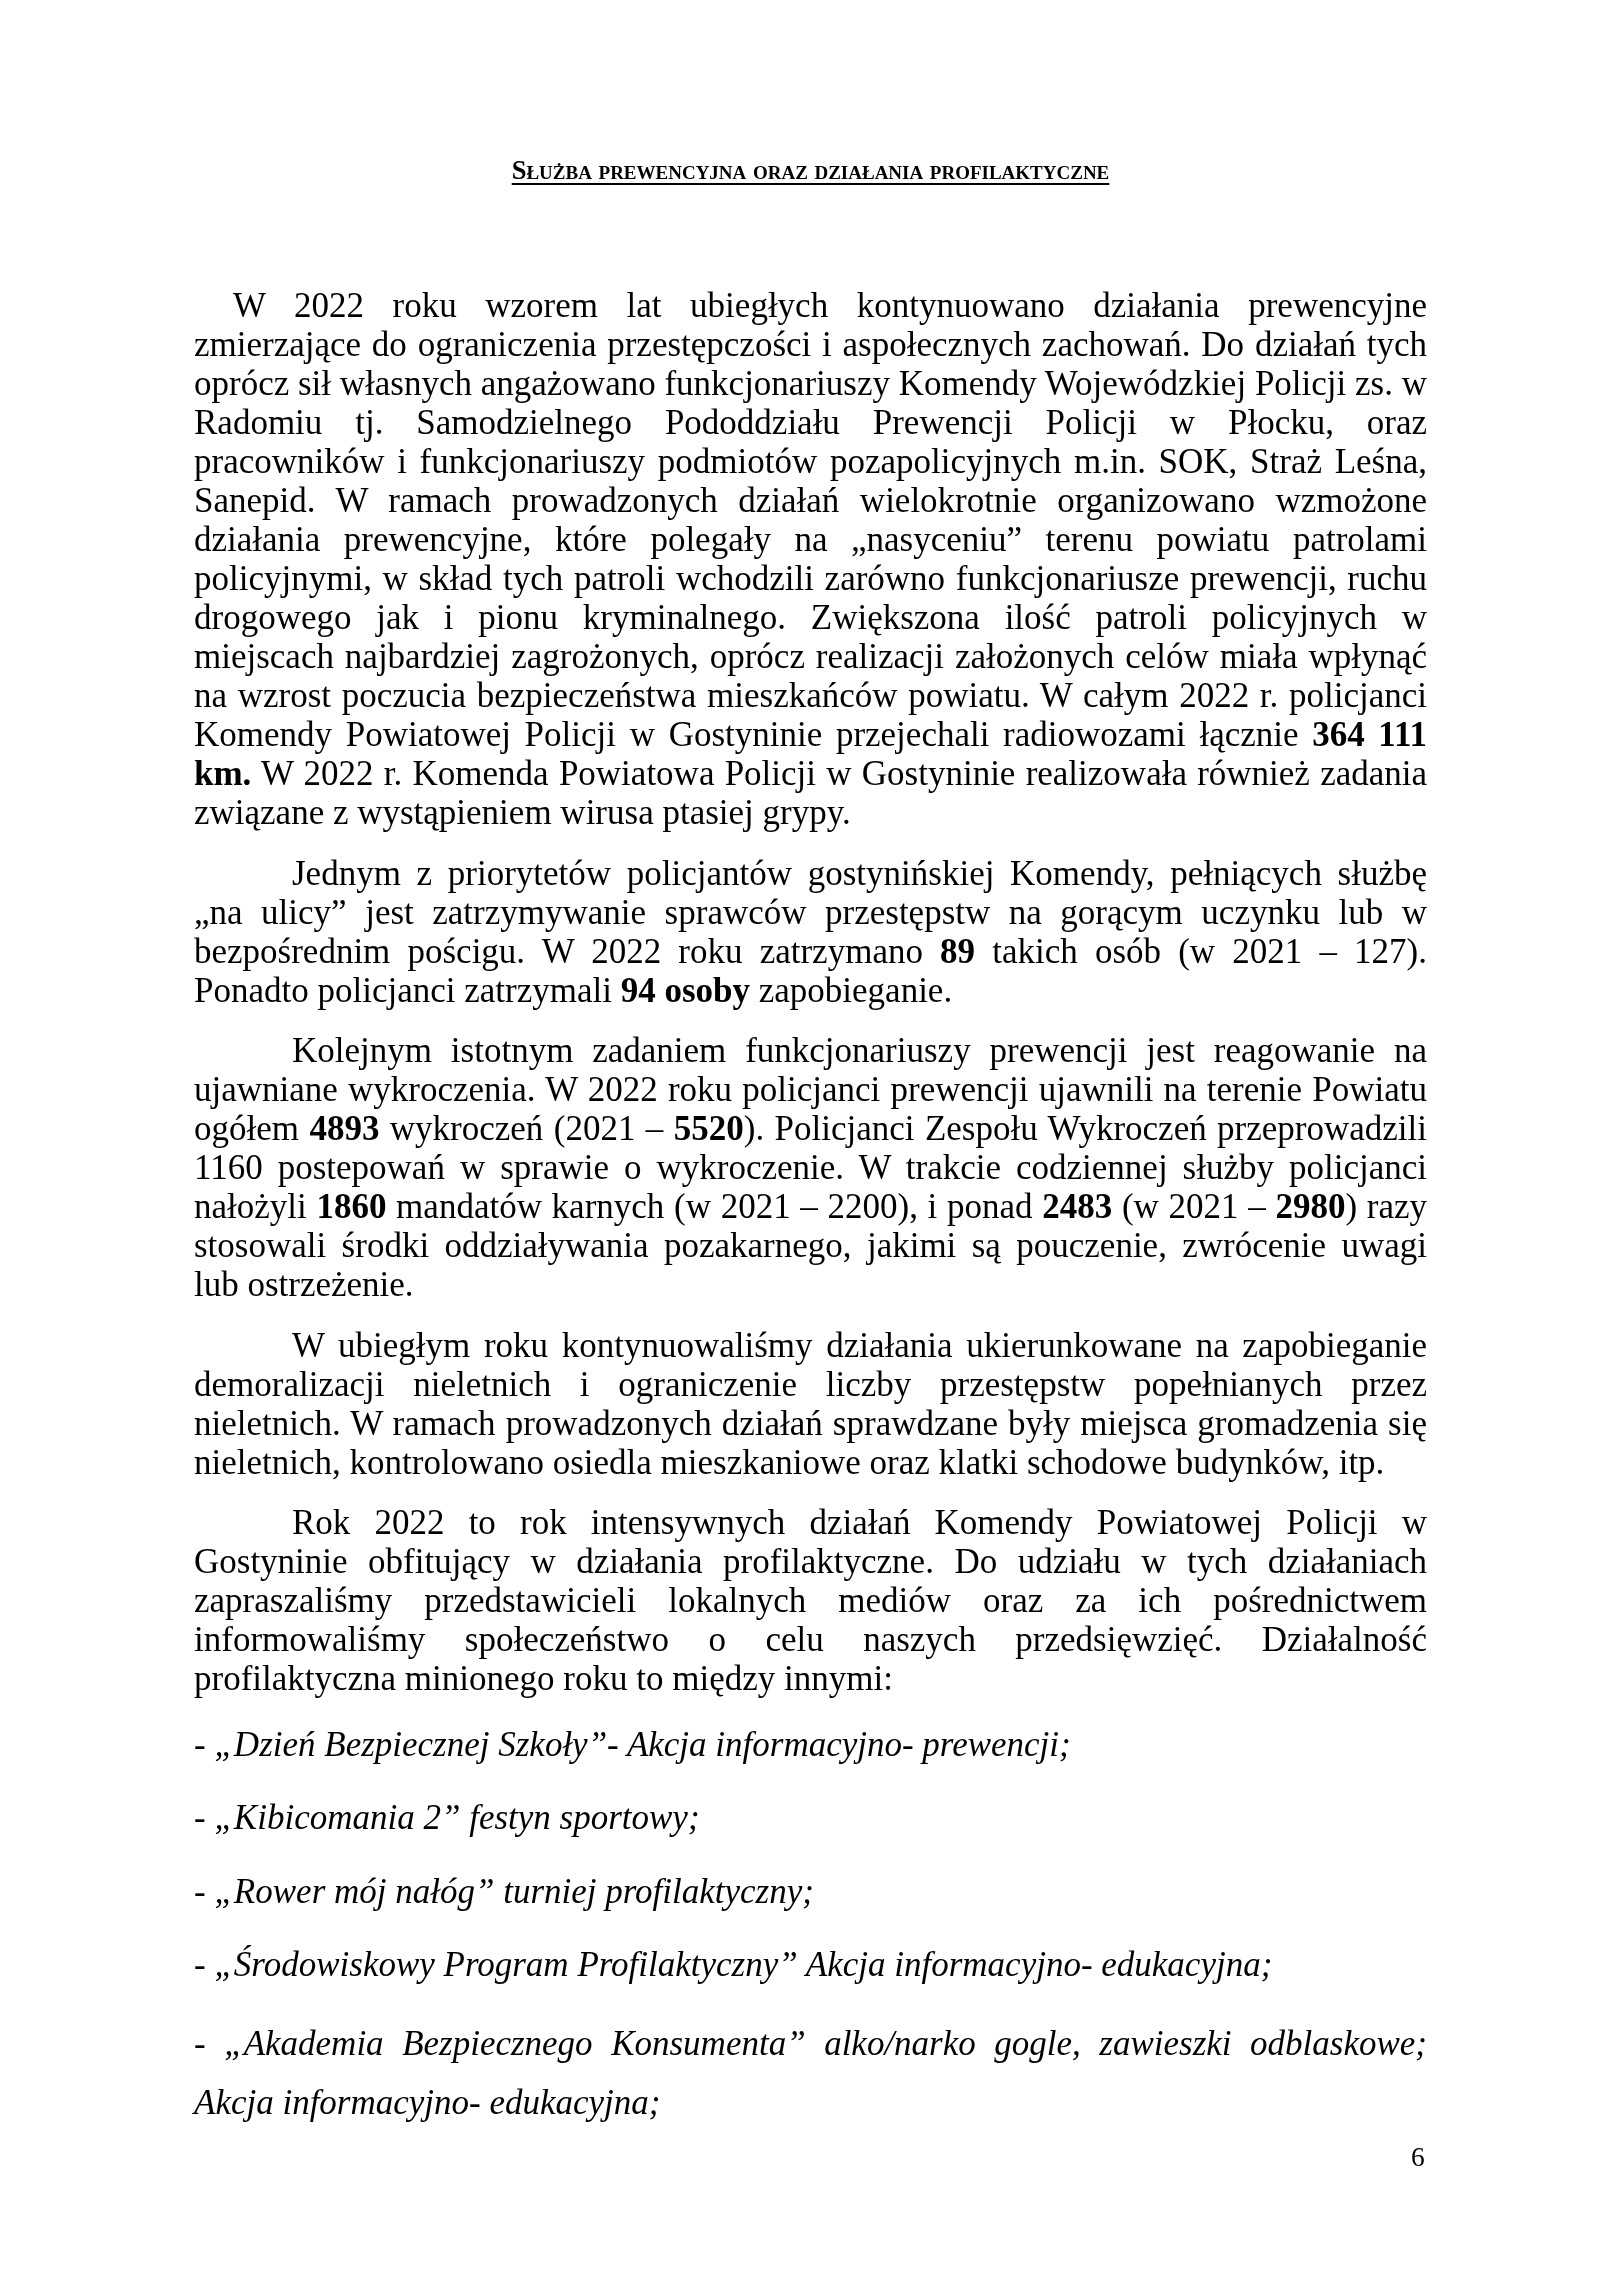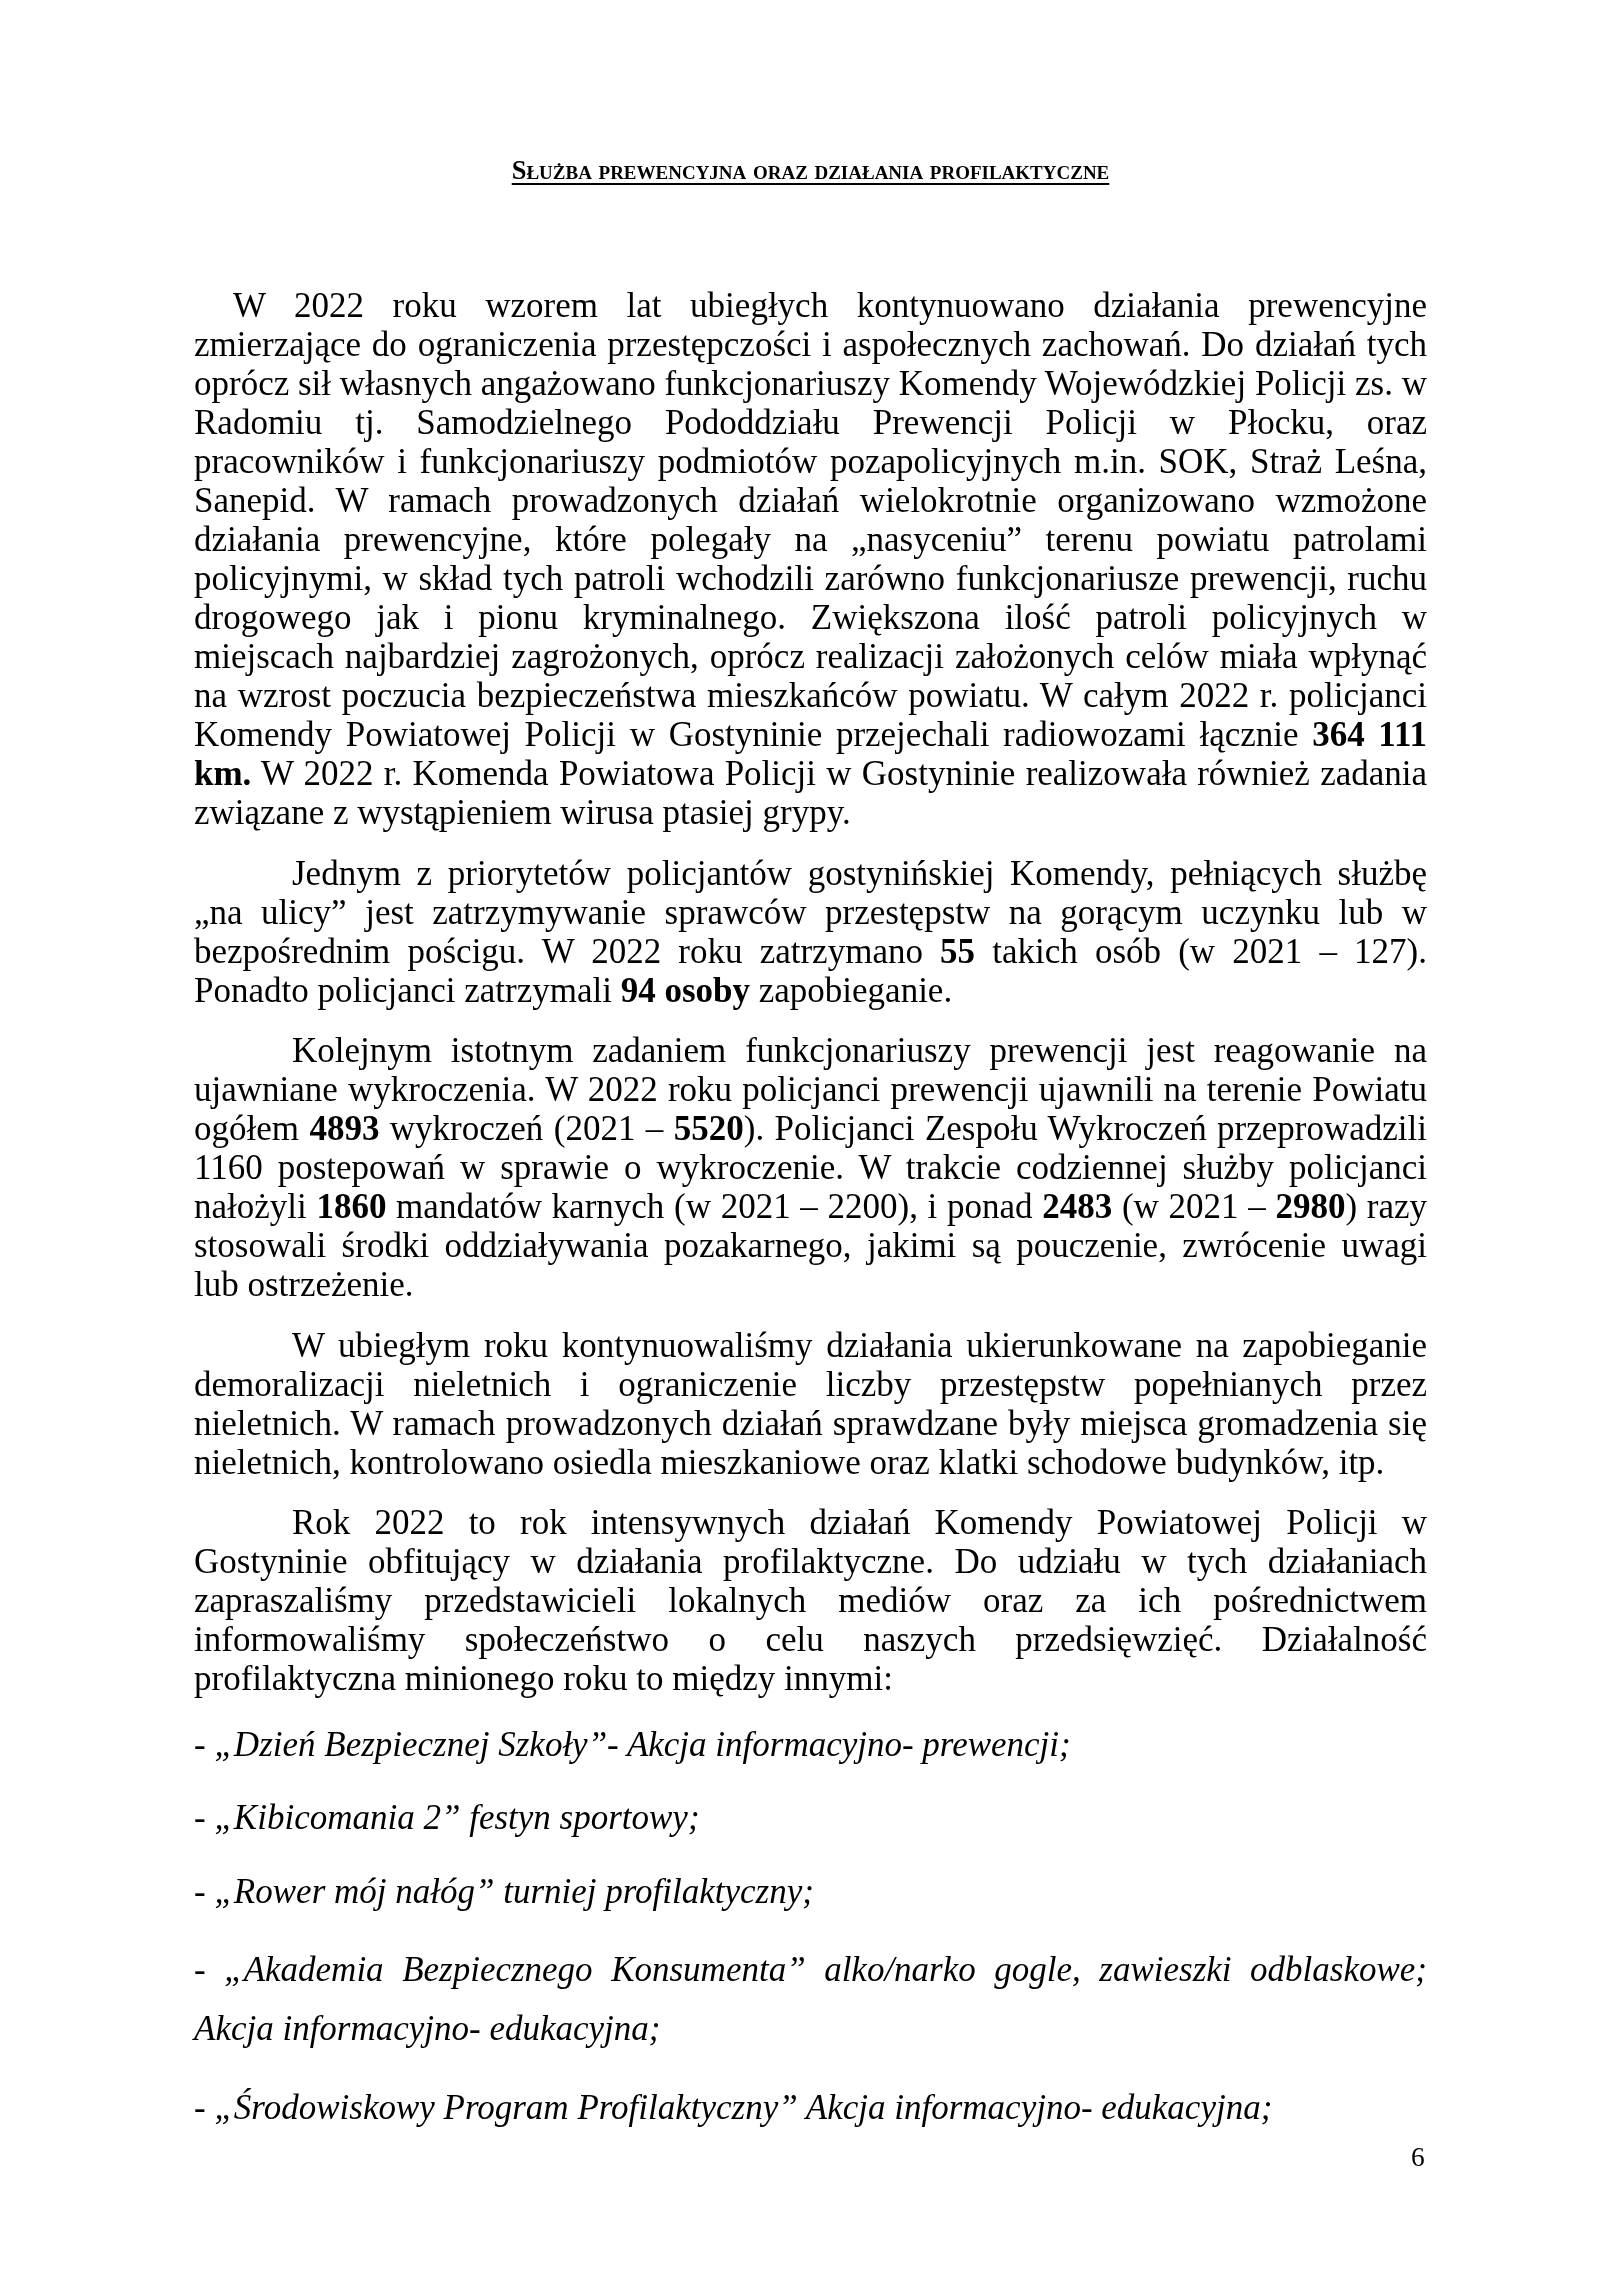--- a/index.html
+++ b/index.html
@@ -32,32 +32,32 @@
 </style>
 </head>
 <body>
 
 <div class="page">
   <div class="title"><span>Służba prewencyjna oraz działania profilaktyczne</span></div>
 
   <div class="body">
     <p class="p1"><span>W 2022 roku wzorem lat ubiegłych kontynuowano działania prewencyjne zmierzające do ograniczenia przestępczości i aspołecznych zachowań. Do działań tych oprócz sił własnych angażowano funkcjonariuszy Komendy Wojewódzkiej Policji zs. w Radomiu tj. Samodzielnego Pododdziału Prewencji Policji w Płocku, oraz pracowników i funkcjonariuszy podmiotów pozapolicyjnych m.in. SOK, Straż Leśna, Sanepid. W ramach prowadzonych działań wielokrotnie organizowano wzmożone działania prewencyjne, które polegały na „nasyceniu” terenu powiatu patrolami policyjnymi, w skład tych patroli wchodzili zarówno funkcjonariusze prewencji, ruchu drogowego jak i pionu kryminalnego. Zwiększona ilość patroli policyjnych w miejscach najbardziej zagrożonych, oprócz realizacji założonych celów miała wpłynąć na wzrost poczucia bezpieczeństwa mieszkańców powiatu. W całym 2022 r. policjanci Komendy Powiatowej Policji w Gostyninie przejechali radiowozami  łącznie </span><b>364 111 km.</b><span> W 2022 r. Komenda Powiatowa Policji w Gostyninie realizowała również zadania związane z wystąpieniem wirusa ptasiej grypy.</span></p>
 
-    <p class="pi"><span>Jednym z priorytetów policjantów gostynińskiej Komendy, pełniących służbę „na ulicy” jest zatrzymywanie sprawców przestępstw na gorącym uczynku lub w bezpośrednim pościgu. W 2022 roku zatrzymano </span><b>55</b><span> takich osób (w 2021 – 127). Ponadto policjanci zatrzymali </span><b>94 osoby</b><span> zapobieganie.</span></p>
+    <p class="pi"><span>Jednym z priorytetów policjantów gostynińskiej Komendy, pełniących służbę „na ulicy” jest zatrzymywanie sprawców przestępstw na gorącym uczynku lub w bezpośrednim pościgu. W 2022 roku zatrzymano </span><b>89</b><span> takich osób (w 2021 – 127). Ponadto policjanci zatrzymali </span><b>94 osoby</b><span> zapobieganie.</span></p>
 
     <p class="pi"><span>Kolejnym istotnym zadaniem funkcjonariuszy prewencji jest reagowanie na ujawniane wykroczenia. W 2022 roku policjanci prewencji ujawnili na terenie Powiatu ogółem </span><b>4893</b><span> wykroczeń (2021 – </span><b>5520</b><span>). Policjanci Zespołu Wykroczeń przeprowadzili 1160 postepowań w sprawie o wykroczenie. W trakcie codziennej służby policjanci nałożyli </span><b>1860</b><span> mandatów karnych (w 2021 – 2200),  i ponad </span><b>2483</b><span> (w 2021 – </span><b>2980</b><span>) razy stosowali środki oddziaływania pozakarnego, jakimi są pouczenie, zwrócenie uwagi lub ostrzeżenie.</span></p>
 
     <p class="pi"><span>W ubiegłym roku kontynuowaliśmy działania ukierunkowane na zapobieganie demoralizacji nieletnich i ograniczenie liczby przestępstw popełnianych przez nieletnich. W ramach prowadzonych działań sprawdzane były miejsca gromadzenia się nieletnich, kontrolowano osiedla mieszkaniowe oraz klatki schodowe budynków, itp.</span></p>
 
     <p class="pi"><span>Rok 2022 to rok intensywnych działań Komendy Powiatowej Policji w Gostyninie obfitujący w działania profilaktyczne. Do udziału w tych działaniach zapraszaliśmy przedstawicieli lokalnych mediów oraz za ich pośrednictwem informowaliśmy społeczeństwo o celu naszych przedsięwzięć. Działalność profilaktyczna minionego roku to między innymi:</span></p>
 
     <div class="list">
       <div class="li"><span class="dash">- </span><span>„Dzień Bezpiecznej Szkoły”- Akcja informacyjno- prewencji;</span></div>
       <div class="li"><span class="dash">- </span><span>„Kibicomania 2” festyn sportowy;</span></div>
       <div class="li"><span class="dash">- </span><span>„Rower mój nałóg” turniej profilaktyczny;</span></div>
+      <div class="li"><span class="dash">- </span><span>„Środowiskowy Program Profilaktyczny” Akcja informacyjno- edukacyjna;</span></div>
       <div class="li wrap"><span class="dash">- </span><span>„Akademia Bezpiecznego Konsumenta” alko/narko gogle, zawieszki odblaskowe; Akcja informacyjno- edukacyjna;</span></div>
-      <div class="li"><span class="dash">- </span><span>„Środowiskowy Program Profilaktyczny” Akcja informacyjno- edukacyjna;</span></div>
     </div>
   </div>
 
   <div class="pagenum">6</div>
 </div>
 
 
 </body></html>

